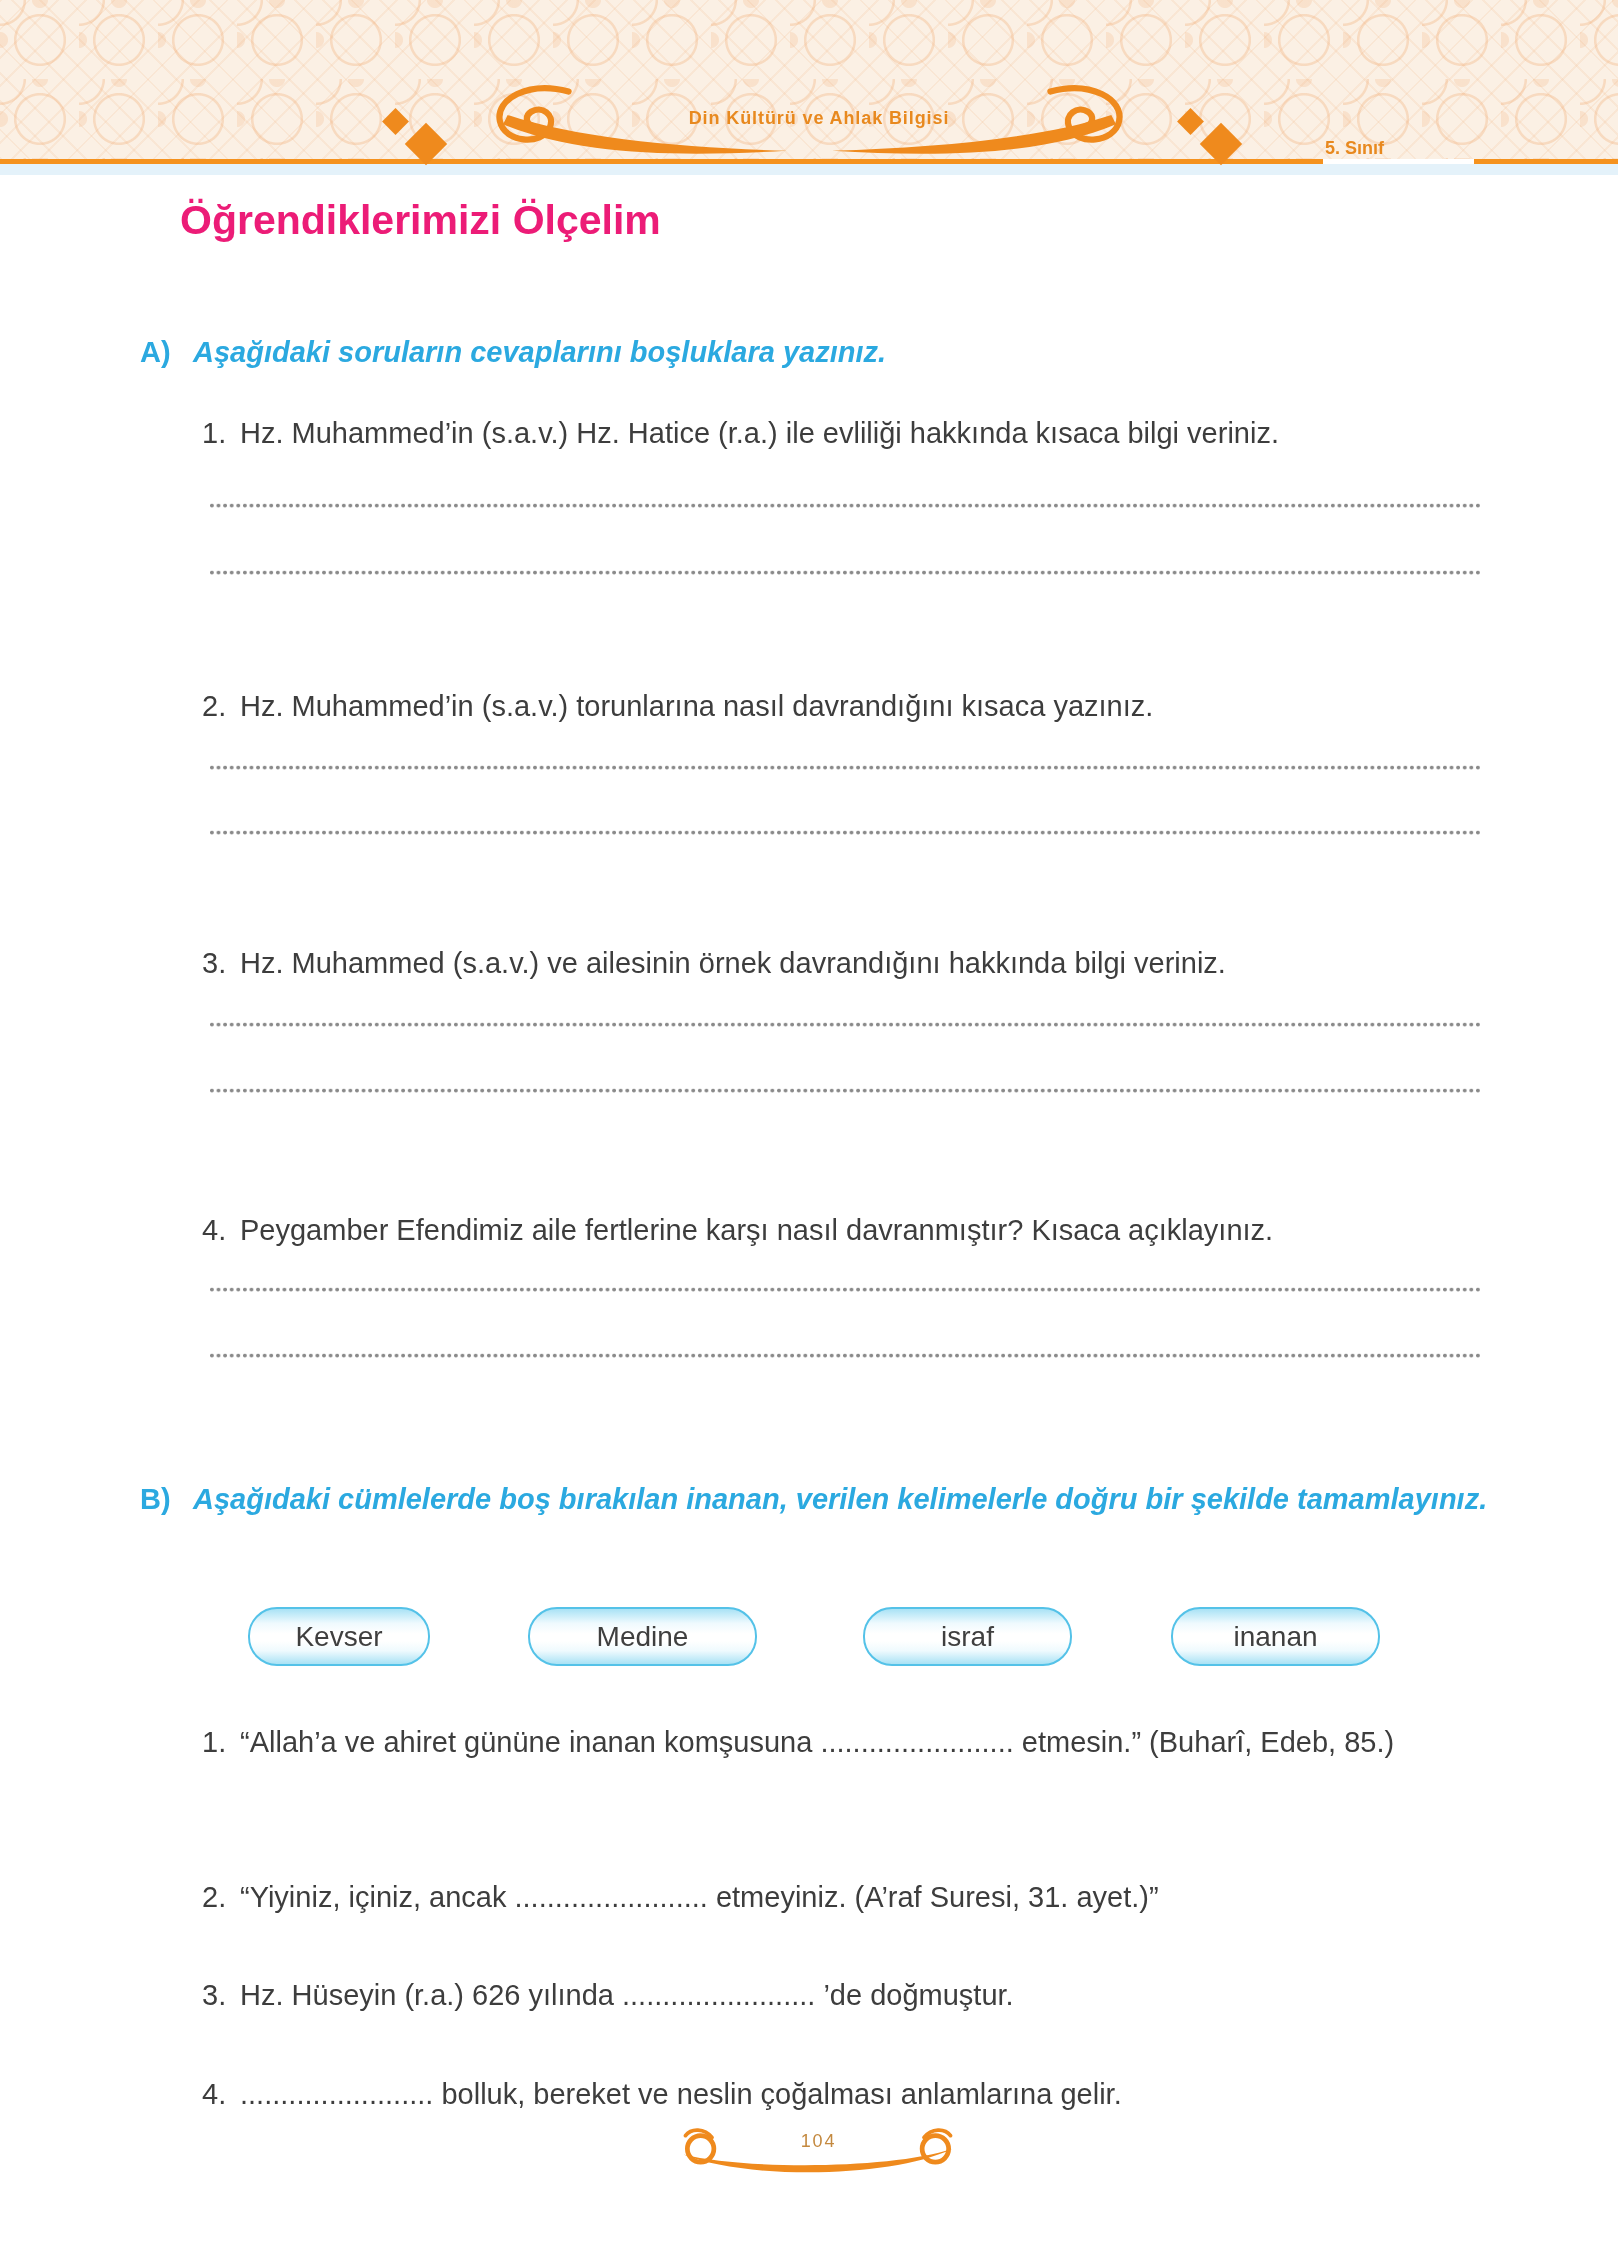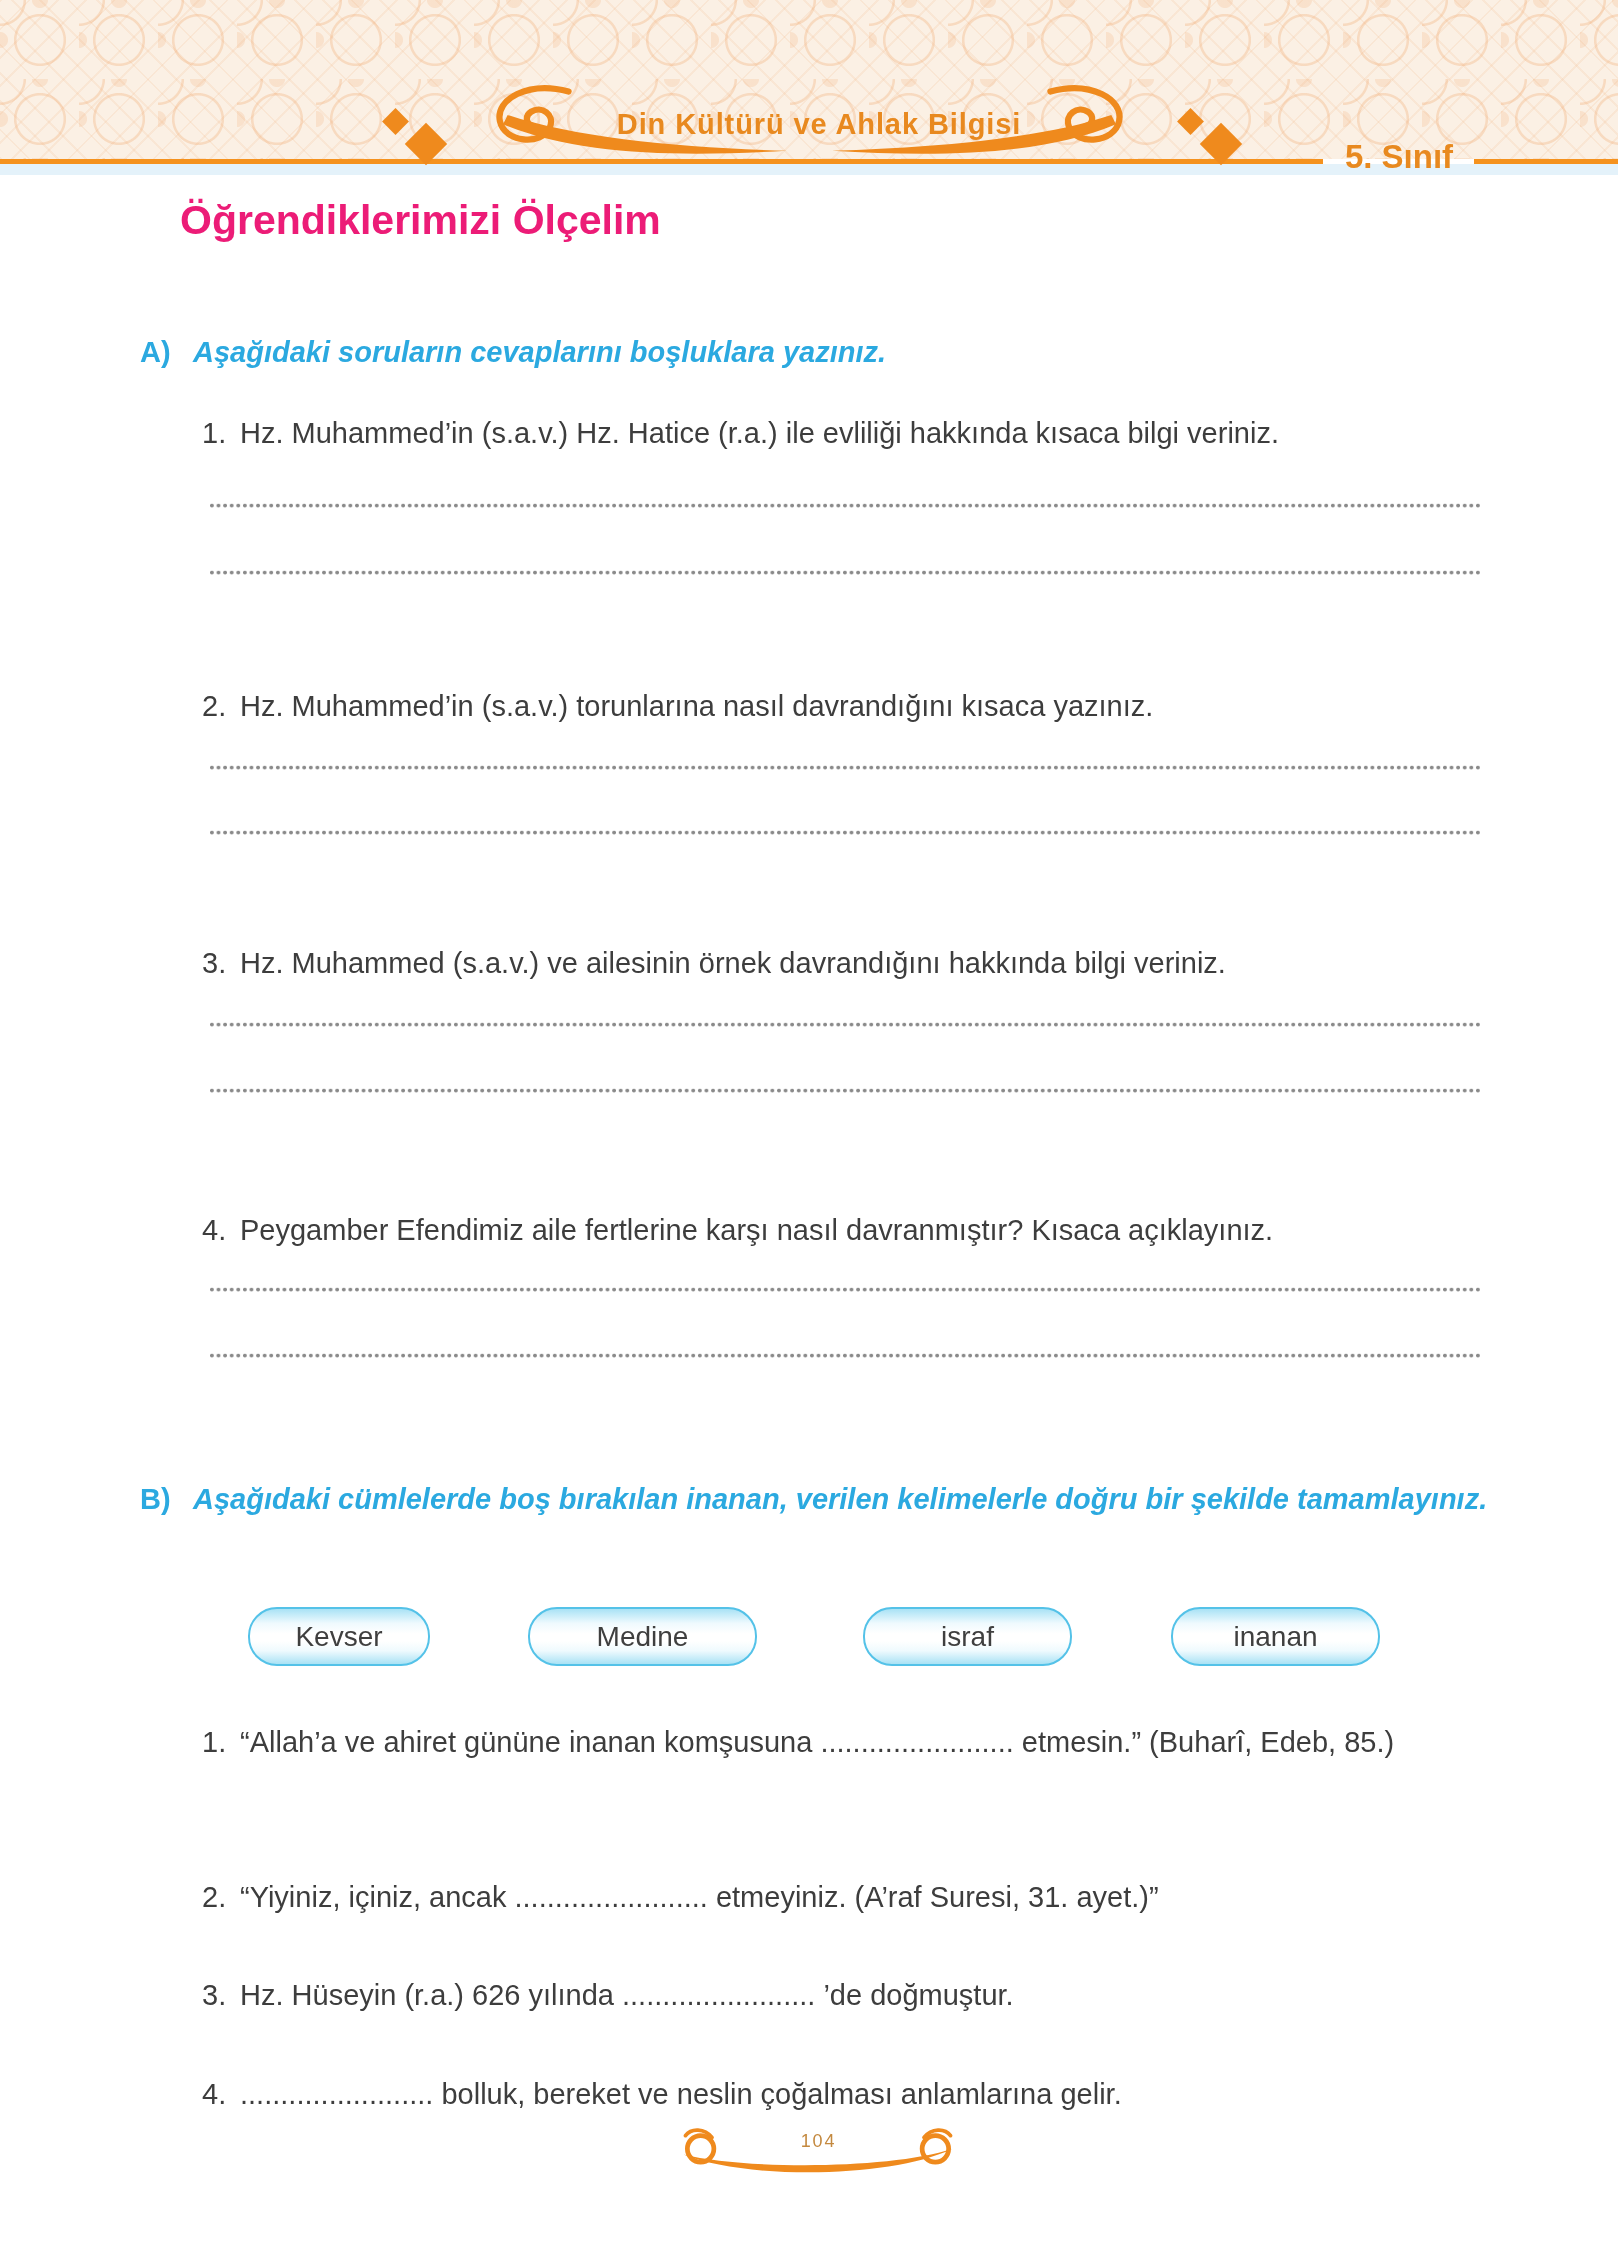--- a/index.html
+++ b/index.html
@@ -22,25 +22,25 @@
       repeating-linear-gradient(135deg, rgba(242,186,140,.18) 0 1.9px, transparent 1.9px 20px);
     background-size:79px 79px,79px 79px,79px 79px,79px 79px,auto,auto;
   }
   .rule{position:absolute;top:159px;height:4.7px;background:#F5921E;z-index:1;}
   .rule-left{left:0;width:1323px;}
   .rule-right{left:1474px;width:144px;}
   .blue-strip{position:absolute;top:164px;left:0;width:1618px;height:11.4px;background:rgba(205,231,246,.55);}
 
   .book-title{
     position:absolute;top:108px;left:606px;width:426px;z-index:3;
-    text-align:center;font-size:29px;font-weight:700;color:#E8891F;letter-spacing:0.9px;
+    text-align:center;font-size:18px;font-weight:700;color:#E8891F;letter-spacing:0.9px;
   }
   .grade{
     position:absolute;top:138px;left:1325px;width:148px;z-index:2;
-    text-align:center;font-size:33px;font-weight:700;color:#E8891F;
+    font-size:18px;font-weight:700;color:#E8891F;
   }
   .swirl{position:absolute;top:79px;width:379px;height:78px;z-index:2;}
   .swirl-left{left:443px;}
   .swirl-right{left:797px;transform:scaleX(-1);}
   .dia{position:absolute;background:#EF8A1D;transform:rotate(45deg);z-index:2;}
   .dia-s{width:19px;height:19px;}
   .dia-b{width:30px;height:30px;}
   .dia-l-s{left:386px;top:112px;} .dia-l-b{left:411px;top:129px;}
   .dia-r-s{left:1181px;top:112px;} .dia-r-b{left:1206px;top:129px;}
 

